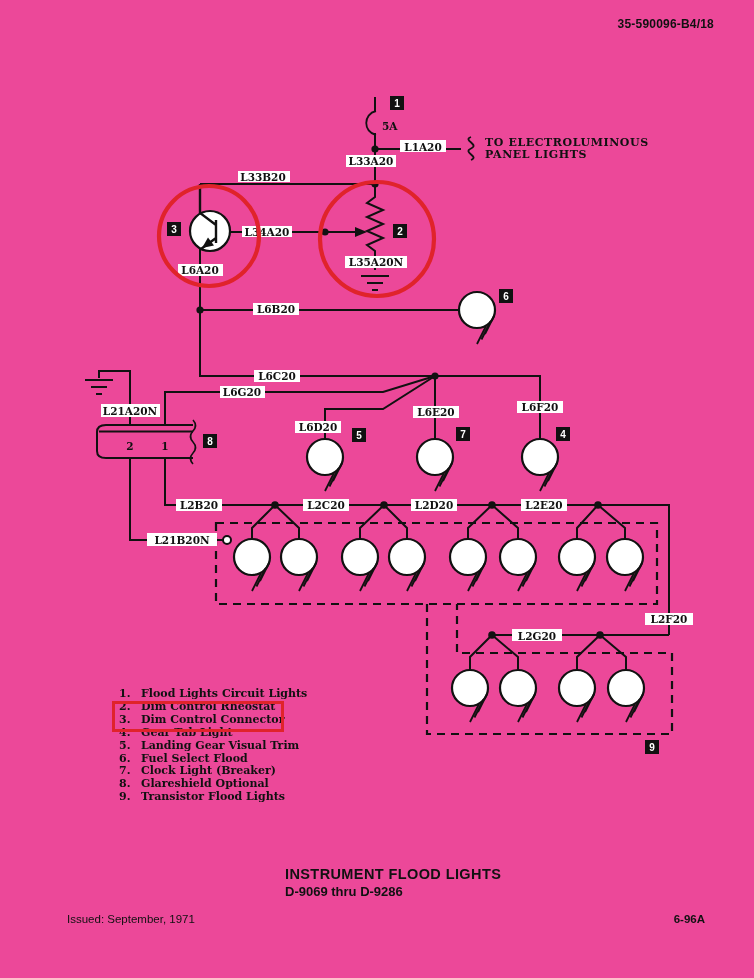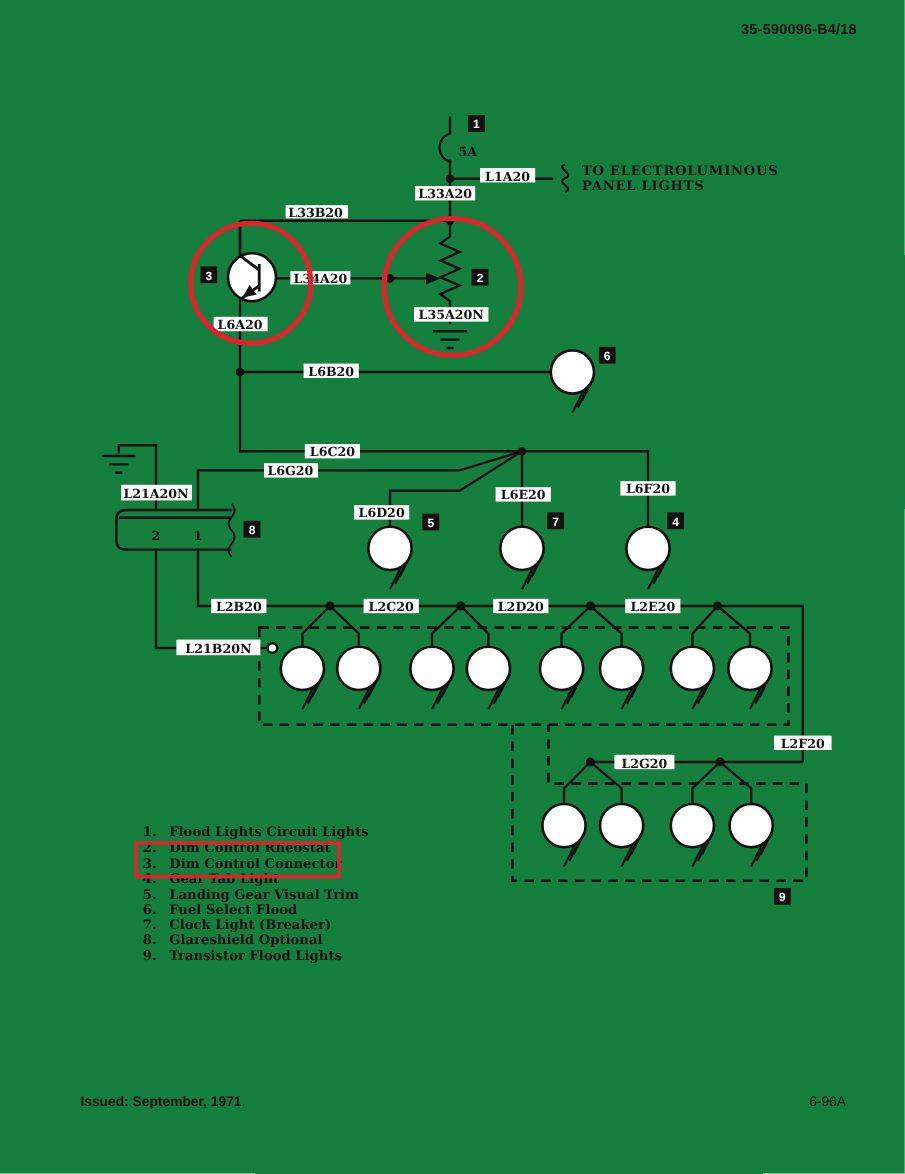--- a/index.html
+++ b/index.html
@@ -1,32 +1,32 @@
 <!DOCTYPE html>
 <html><head>
 <meta charset="utf-8">
 <style>
   html,body{margin:0;padding:0;background:#e9e9e9;}
-  .page{position:relative;width:754px;height:978px;background:#15803d;overflow:hidden;
+  .page{position:relative;width:754px;height:978px;background:#ec4899;overflow:hidden;
         font-family:"Liberation Sans",sans-serif;color:#111;}
   .abs{position:absolute;}
   .doc-number{top:17px;right:40px;font-size:12px;font-weight:bold;letter-spacing:.2px;}
   svg{position:absolute;left:0;top:0;}
   svg text{font-family:"DejaVu Serif",serif;font-weight:bold;font-size:10.5px;fill:#111;}
   svg text.badge-num{font-family:"Liberation Sans",sans-serif;font-size:10px;fill:#fff;}
   svg text.annot{font-size:11px;letter-spacing:.6px;}
   .legend{left:119px;top:688px;font-family:"DejaVu Serif",serif;font-size:11px;font-weight:bold;line-height:12.9px;white-space:nowrap;}
   .lg-row{display:flex;}
   .lg-num{width:22px;}
   .legend-highlight{left:112px;top:701px;width:172px;height:31px;border:3px solid #e0232b;box-sizing:border-box;}
   .title-block{left:285px;top:866px;font-weight:bold;}
   .title-main{font-size:14.5px;letter-spacing:.4px;}
   .title-sub{font-size:13px;margin-top:2px;}
-  .issued{left:67px;top:913px;font-size:11.5px;font-weight:bold;}
-  .page-num{right:49px;top:913px;font-size:11.5px;font-weight:normal;}
+  .issued{left:67px;top:913px;font-size:11.5px;font-weight:normal;}
+  .page-num{right:49px;top:913px;font-size:11.5px;font-weight:bold;}
 </style>
 </head>
 <body>
 
 <div class="page">
 
   <div class="abs doc-number">35-590096-B4/18</div>
 
   <svg width="754" height="978" viewBox="0 0 754 978">
     <defs>
@@ -279,17 +279,21 @@
         <span class="lg-num">8.</span>
         <span>Glareshield Optional</span>
       </div>
     <div class="lg-row">
         <span class="lg-num">9.</span>
         <span>Transistor Flood Lights</span>
       </div>
   </div>
   <div class="abs legend-highlight"></div>
 
+  <div class="abs title-block">
+    <div class="title-main">INSTRUMENT FLOOD LIGHTS</div>
+    <div class="title-sub">D-9069 thru D-9286</div>
+  </div>
 
   <div class="abs issued">Issued: September, 1971</div>
   <div class="abs page-num">6-96A</div>
 
 </div>
 
 </body></html>

